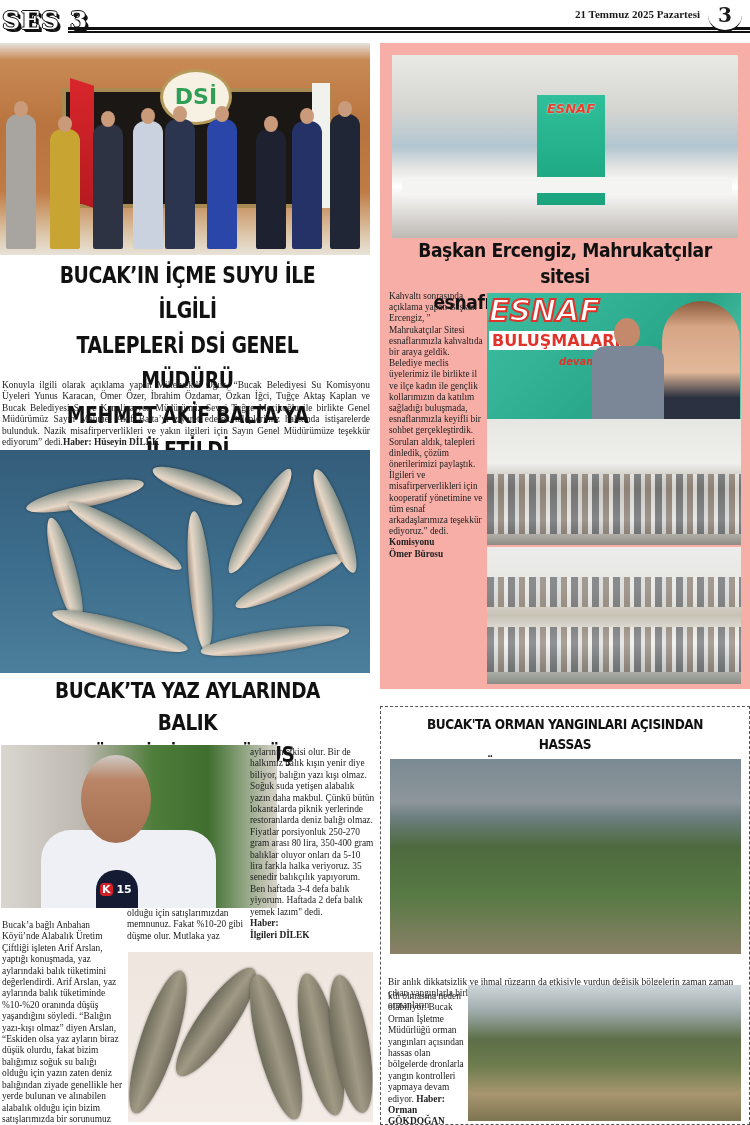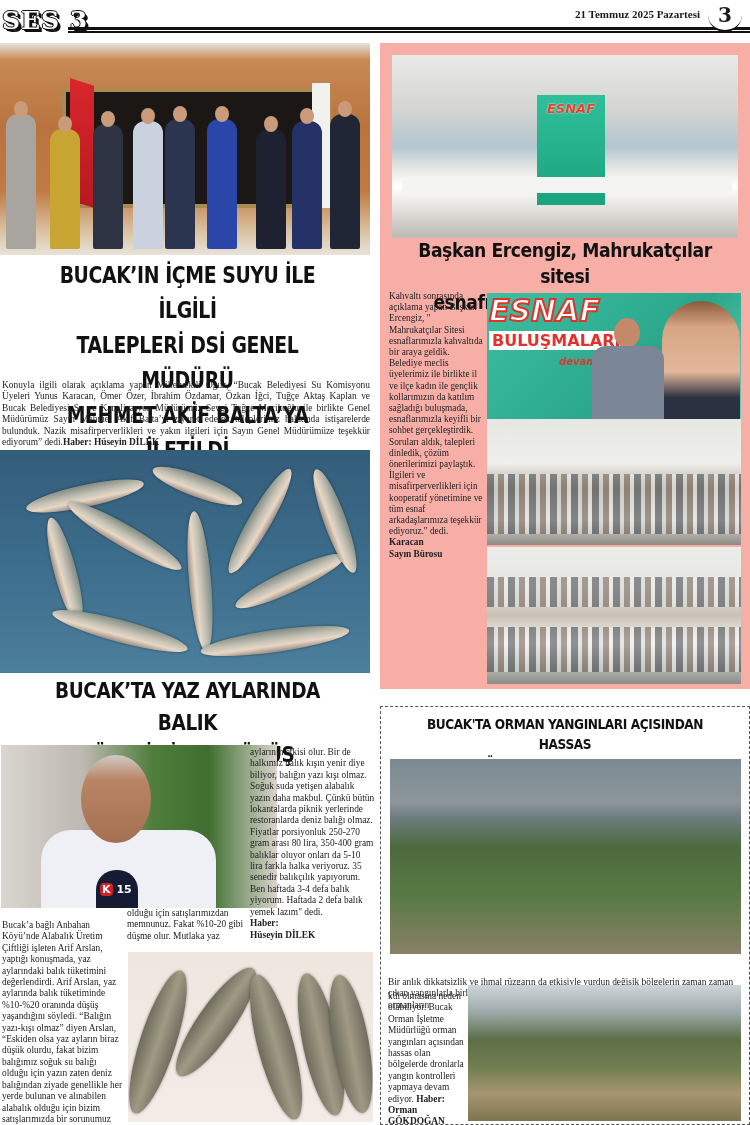--- a/index.html
+++ b/index.html
@@ -83,20 +83,21 @@
   <div class="rule-top"></div>
   <div class="rule-bot"></div>
   <div class="date">21 Temmuz 2025 Pazartesi</div>
   <div class="pagenum">3</div>
 </div>
 
 <div class="photo dsi-photo">
   <div class="dsi-board"></div>
   <div class="flag-tr"></div>
   <div class="flag-w"></div>
+  <div class="dsi-logo">DSİ</div>
   <div class="person" style="left:6px;height:135px;background:#a8a5a1;"></div>
   <div class="person" style="left:50px;height:120px;background:#c8a533;"></div>
   <div class="person" style="left:93px;height:125px;background:#2e3344;"></div>
   <div class="person" style="left:133px;height:128px;background:#c9d2de;"></div>
   <div class="person" style="left:165px;height:130px;background:#2c3550;"></div>
   <div class="person" style="left:207px;height:130px;background:#2a46a8;"></div>
   <div class="person" style="left:256px;height:120px;background:#1e2230;"></div>
   <div class="person" style="left:292px;height:128px;background:#243268;"></div>
   <div class="person" style="left:330px;height:135px;background:#202636;"></div>
 </div>
@@ -120,22 +121,22 @@
   <div class="table-strip"></div>
 </div>
 
 <div class="headline" style="left:380px;top:237px;width:370px;font-size:20px;line-height:26px;transform:scaleX(0.86);">
   <div>Başkan Ercengiz, Mahrukatçılar sitesi</div>
   <div>esnafıyla kahvaltıda buluştu</div>
 </div>
 
 <div class="body-text" style="left:389px;top:291px;width:94px;font-size:9.3px;line-height:11.2px;">
   <div>Kahvaltı sonrasında açıklama yapan Başkan Ercengiz, " Mahrukatçılar Sitesi esnaflarımızla kahvaltıda bir araya geldik. Belediye meclis üyelerimiz ile birlikte il ve ilçe kadın ile gençlik kollarımızın da katılım sağladığı buluşmada, esnaflarımızla keyifli bir sohbet gerçekleştirdik. Soruları aldık, talepleri dinledik, çözüm önerilerimizi paylaştık. İlgileri ve misafirperverlikleri için kooperatif yönetimine ve tüm esnaf arkadaşlarımıza teşekkür ediyoruz." dedi.</div>
-  <b style="display:block;">Karacan</b>
-  <b style="display:block;">Sayın Bürosu</b>
+  <b style="display:block;">Komisyonu</b>
+  <b style="display:block;">Ömer Bürosu</b>
 </div>
 
 <div class="photo esnaf-photo2">
   <div class="esnaf-word">ESNAF</div>
   <div class="bulus">BULUŞMALARI</div>
   <div class="devam">devam</div>
   <div class="face-big"></div>
   <div class="speaker"></div>
 </div>
 
@@ -171,21 +172,21 @@
   <div class="man-shirt"></div>
   <div class="man-head"></div>
   <div class="mic">
     <div class="mic-label"><span class="mic-k">K</span> <span>15</span></div>
   </div>
 </div>
 
 <div class="body-text" style="left:250px;top:747px;width:125px;">
   <span>aylarının etkisi olur. Bir de halkımız balık kışın yenir diye biliyor, balığın yazı kışı olmaz. Soğuk suda yetişen alabalık yazın daha makbul. Çünkü bütün lokantalarda piknik yerlerinde restoranlarda deniz balığı olmaz. Fiyatlar porsiyonluk 250-270 gram arası 80 lira, 350-400 gram balıklar oluyor onları da 5-10 lira farkla halka veriyoruz. 35 senedir balıkçılık yapıyorum. Ben haftada 3-4 defa balık yiyorum. Haftada 2 defa balık yemek lazım" dedi.</span>
   <b style="display:block;">Haber:</b>
-  <b style="display:block;">Hüseyin DİLEK</b>
+  <b style="display:block;">İlgileri DİLEK</b>
 </div>
 
 <div class="body-text" style="left:2px;top:908px;width:122px;margin-top:12px;">
   <span>Bucak’a bağlı Anbahan Köyü’nde Alabalık Üretim Çiftliği işleten Arif Arslan, yaptığı konuşmada, yaz aylarındaki balık tüketimini değerlendirdi. Arif Arslan, yaz aylarında balık tüketiminde %10-%20 oranında düşüş yaşandığını söyledi. “Balığın yazı-kışı olmaz” diyen Arslan, “Eskiden olsa yaz ayların biraz düşük olurdu, fakat bizim balığımız soğuk su balığı olduğu için yazın zaten deniz balığından ziyade genellikle her yerde bulunan ve alınabilen alabalık olduğu için bizim satışlarımızda bir sorunumuz yok. Balığın da kalitesi düzgün</span>
 </div>
 
 <div class="body-text" style="left:127px;top:908px;width:125px;">
   <span>olduğu için satışlarımızdan memnunuz. Fakat %10-20 gibi düşme olur. Mutlaka yaz</span>
 </div>
 

